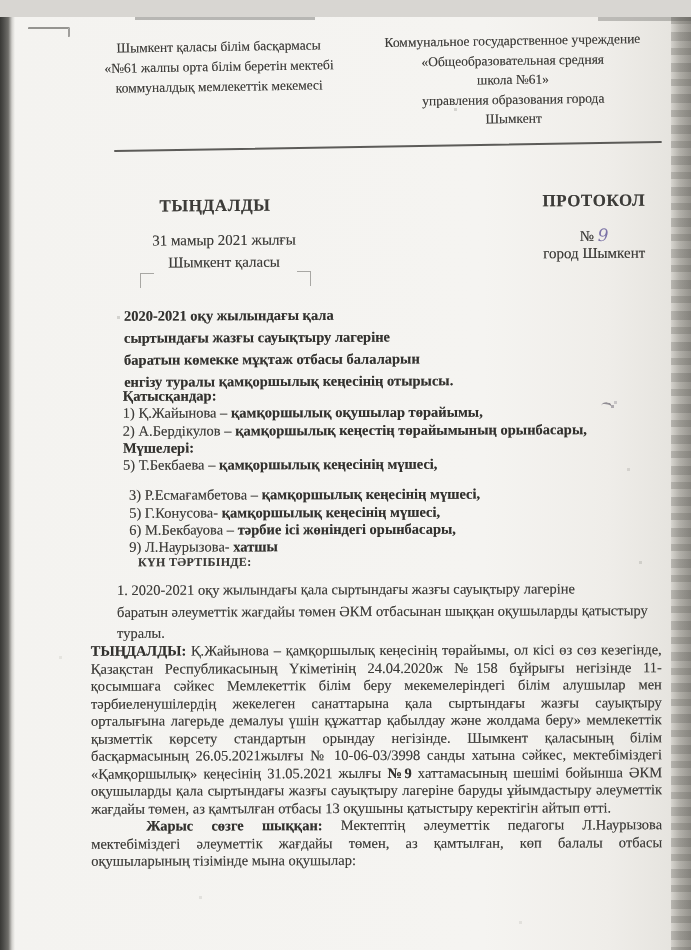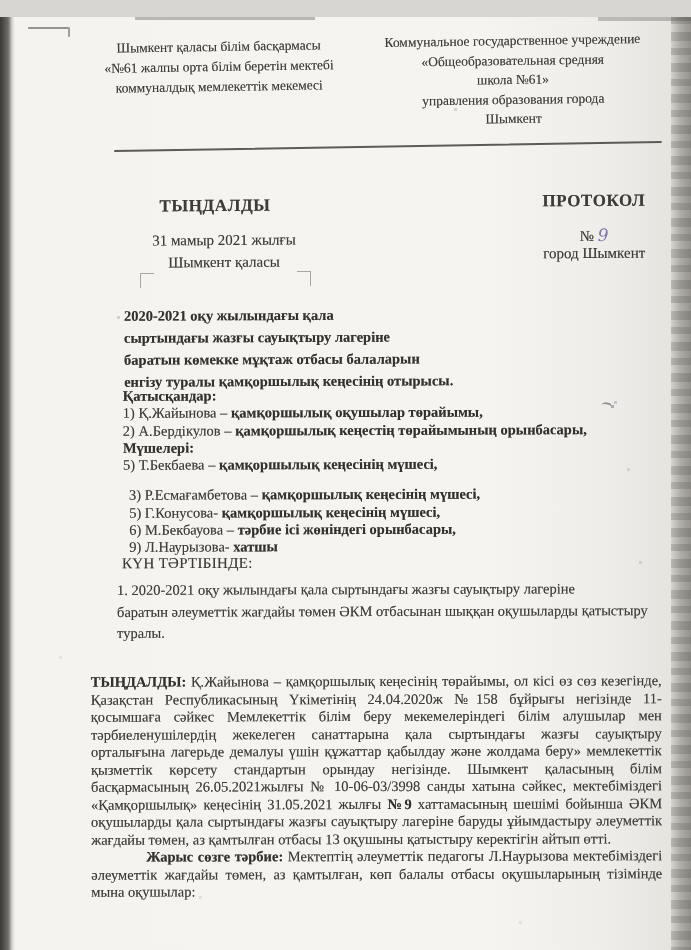--- a/index.html
+++ b/index.html
@@ -63,23 +63,23 @@
   .hand{font-style:italic;color:#7b72a6;font-size:17px;font-family:"DejaVu Serif",serif;text-shadow:none;}
   .kaz-date{left:128px;top:212px;width:192px;font-size:15px;line-height:22px;transform:rotate(-.4deg);}
   .mark{width:13px;height:14px;opacity:.75;}
   .mark-l{left:140px;top:256px;border-left:1.5px solid #8f8e8a;border-top:1.5px solid #8f8e8a;}
   .mark-r{left:297px;top:254px;border-right:1.5px solid #8f8e8a;border-top:1.5px solid #8f8e8a;}
   
   .doc-title{left:124px;top:287px;width:340px;font-size:14.5px;font-weight:bold;line-height:22px;color:#33322f;transform:rotate(-.25deg);}
   .participants{left:123px;top:370px;width:480px;font-size:14.5px;line-height:17.3px;transform:rotate(-.2deg);}
   .participants .gap{height:13px;}
   .participants .indent{padding-left:6px;}
-  .agenda-h{left:122px;top:538px;font-size:15px;font-weight:normal;letter-spacing:.3px;transform:rotate(-.2deg);}
+  .agenda-h{left:138px;top:538px;font-size:12px;font-weight:bold;letter-spacing:.3px;transform:rotate(-.2deg);}
   .agenda-p{left:117px;top:562px;width:552px;font-size:14.5px;line-height:21.5px;transform:rotate(-.2deg);}
-  .heard{left:91px;top:656px;width:571px;font-size:14.5px;line-height:17.5px;text-align:justify;transform:rotate(-.15deg);}
+  .heard{left:91px;top:625px;width:571px;font-size:14.5px;line-height:17.5px;text-align:justify;transform:rotate(-.15deg);}
   .speech{text-indent:55px;}
 </style>
 </head>
 <body>
 
 <div class="page">
 
   <div class="abs edge-left"></div>
   <div class="abs edge-right"></div>
   <div class="abs edge-top-a"></div>
@@ -157,16 +157,16 @@
 
   <div class="abs ink agenda-h">КҮН ТӘРТІБІНДЕ:</div>
   <div class="abs ink agenda-p">
     <div>1. 2020-2021 оқу жылындағы қала сыртындағы жазғы сауықтыру лагеріне</div>
     <div>баратын әлеуметтік жағдайы төмен ӘКМ отбасынан шыққан оқушыларды қатыстыру</div>
     <div>туралы.</div>
   </div>
 
   <div class="abs ink heard">
     <div><span class="b">ТЫҢДАЛДЫ:</span><span> Қ.Жайынова – қамқоршылық кеңесінің төрайымы, ол кісі өз сөз кезегінде, Қазақстан Республикасының Үкіметінің 24.04.2020ж №158 бұйрығы негізінде 11-қосымшаға сәйкес Мемлекеттік білім беру мекемелеріндегі білім алушылар мен тәрбиеленушілердің жекелеген санаттарына қала сыртындағы жазғы сауықтыру орталығына лагерьде демалуы үшін құжаттар қабылдау және жолдама беру» мемлекеттік қызметтік көрсету стандартын орындау негізінде. Шымкент қаласының білім басқармасының 26.05.2021жылғы № 10-06-03/3998 санды хатына сәйкес, мектебіміздегі «Қамқоршылық» кеңесінің 31.05.2021 жылғы </span><span class="b">№9</span><span> хаттамасының шешімі бойынша ӘКМ оқушыларды қала сыртындағы жазғы сауықтыру лагеріне баруды ұйымдастыру әлеуметтік жағдайы төмен, аз қамтылған отбасы 13 оқушыны қатыстыру керектігін айтып өтті.</span></div>
-    <div class="speech"><span class="b">Жарыс сөзге тәрбие:</span><span> Мектептің әлеуметтік педагогы Л.Наурызова мектебіміздегі әлеуметтік жағдайы төмен, аз қамтылған, көп балалы отбасы оқушыларының тізімінде мына оқушылар:</span></div>
+    <div class="speech"><span class="b">Жарыс сөзге шыққан:</span><span> Мектептің әлеуметтік педагогы Л.Наурызова мектебіміздегі әлеуметтік жағдайы төмен, аз қамтылған, көп балалы отбасы оқушыларының тізімінде мына оқушылар:</span></div>
   </div>
 
 </div>
 
 </body></html>

